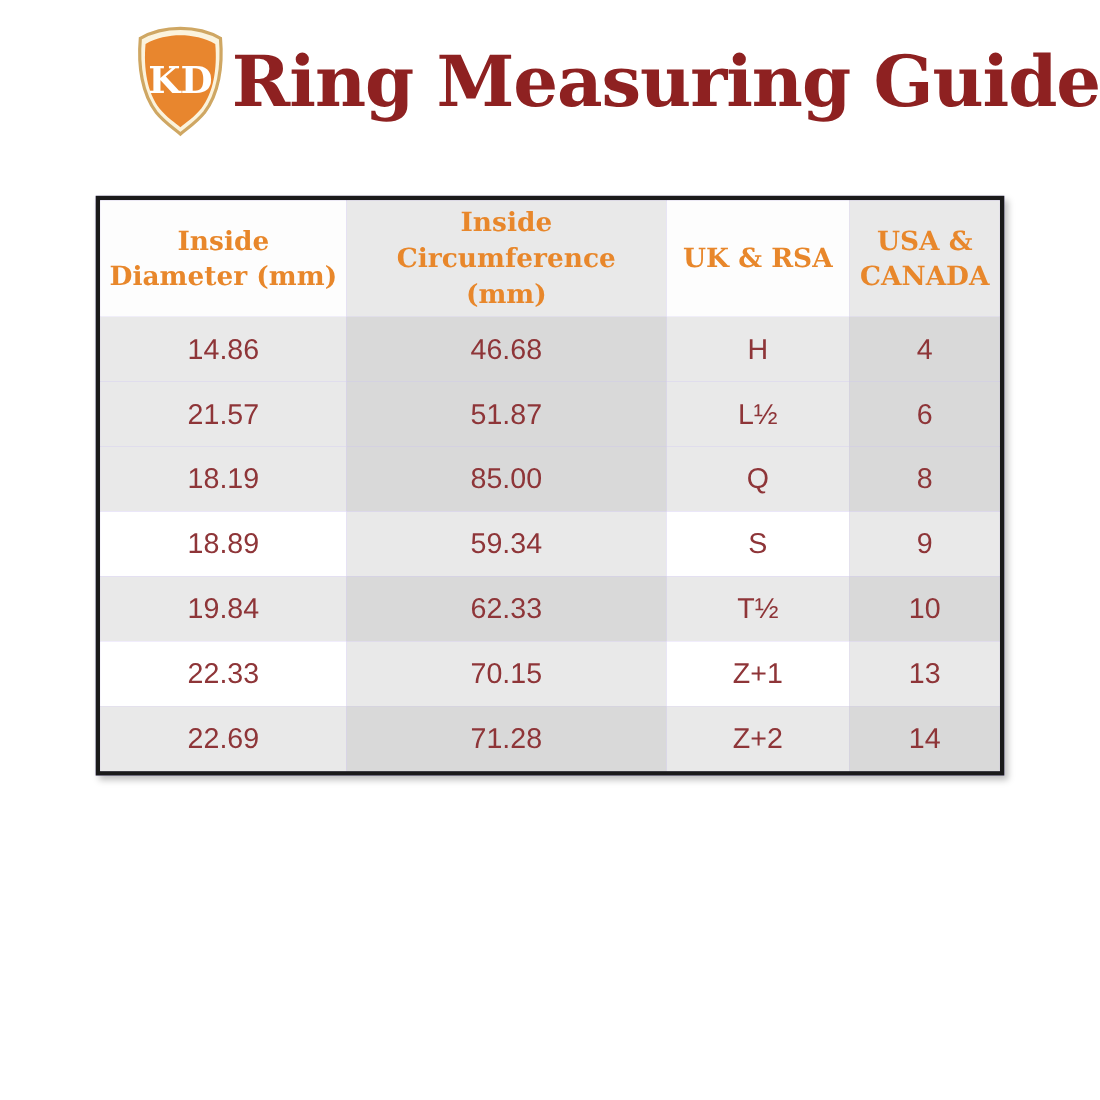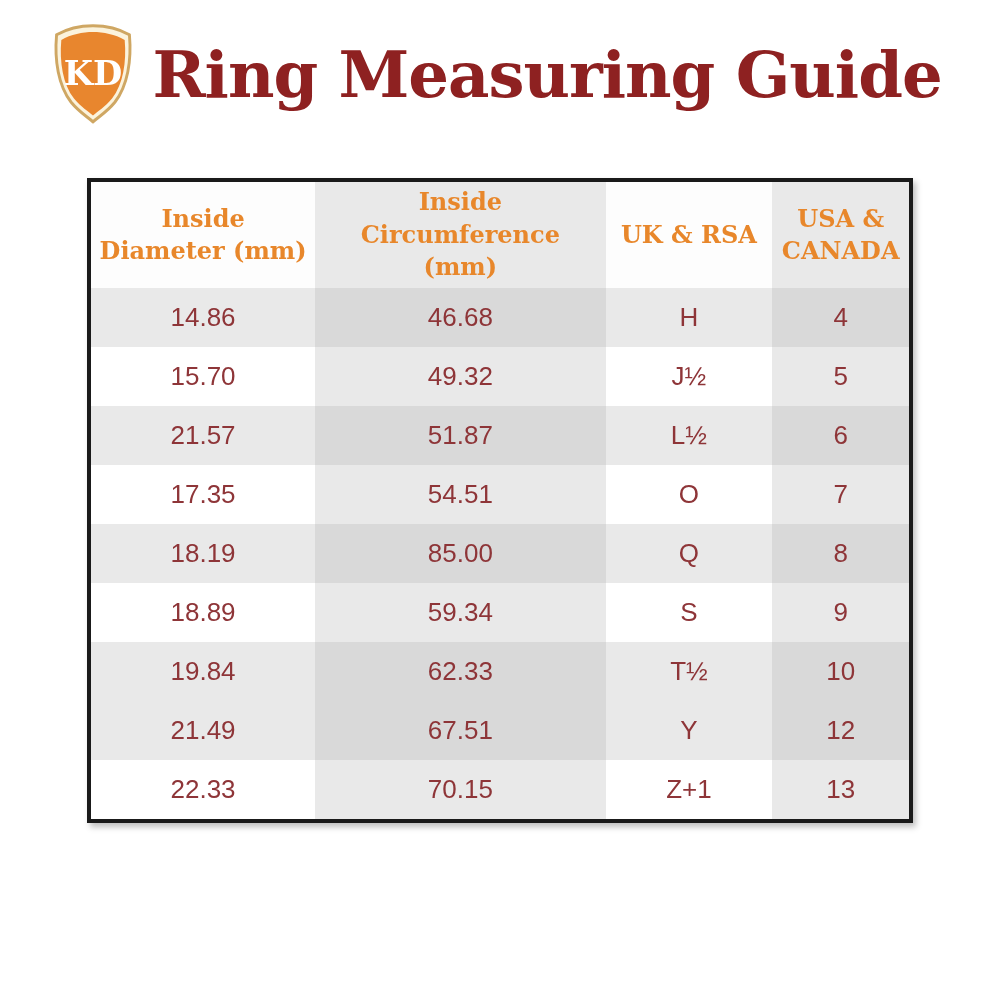--- a/index.html
+++ b/index.html
@@ -14,33 +14,33 @@
     width: 1000px;
     height: 1000px;
     background: #ffffff;
     overflow: hidden;
   }
   .header {
     margin-top: 22px;
     height: 104px;
     display: flex;
     align-items: center;
-    justify-content: center;
+    justify-content: flex-end;
   }
   .logo {
     width: 94px;
     height: 102px;
     flex: 0 0 auto;
   }
   .logo text {
     font-family: "DejaVu Serif", serif;
     font-weight: bold;
   }
   h1.title {
-    margin: 12px;
+    margin: 0;
     font-family: "DejaVu Serif", "Liberation Serif", serif;
     font-weight: bold;
     font-size: 64px;
     letter-spacing: -1px;
     color: var(--title-red, #8E2121);
     white-space: nowrap;
   }
   .table-wrap {
     width: 818px;
     margin: 52px auto 0 auto;
@@ -113,65 +113,53 @@
             <th class="shaded">USA &amp;<br>CANADA</th>
           </tr>
         </thead>
       <tbody>
           <tr class="striped">
             <td>14.86</td>
             <td class="shaded">46.68</td>
             <td>H</td>
             <td class="shaded">4</td>
           </tr>
-          <tr>
-            <td>15.70</td>
-            <td class="shaded">49.32</td>
-            <td>J½</td>
-            <td class="shaded">5</td>
-          </tr>
           <tr class="striped">
             <td>21.57</td>
             <td class="shaded">51.87</td>
             <td>L½</td>
             <td class="shaded">6</td>
-          </tr>
-          <tr>
-            <td>17.35</td>
-            <td class="shaded">54.51</td>
-            <td>O</td>
-            <td class="shaded">7</td>
           </tr>
           <tr class="striped">
             <td>18.19</td>
             <td class="shaded">85.00</td>
             <td>Q</td>
             <td class="shaded">8</td>
           </tr>
           <tr>
             <td>18.89</td>
             <td class="shaded">59.34</td>
             <td>S</td>
             <td class="shaded">9</td>
           </tr>
           <tr class="striped">
             <td>19.84</td>
             <td class="shaded">62.33</td>
             <td>T½</td>
             <td class="shaded">10</td>
           </tr>
-          <tr class="striped">
-            <td>21.49</td>
-            <td class="shaded">67.51</td>
-            <td>Y</td>
-            <td class="shaded">12</td>
-          </tr>
           <tr>
             <td>22.33</td>
             <td class="shaded">70.15</td>
             <td>Z+1</td>
             <td class="shaded">13</td>
+          </tr>
+          <tr class="striped">
+            <td>22.69</td>
+            <td class="shaded">71.28</td>
+            <td>Z+2</td>
+            <td class="shaded">14</td>
           </tr>
         </tbody>
     </table>
   </div>
 
 </div>
 
 </body></html>

